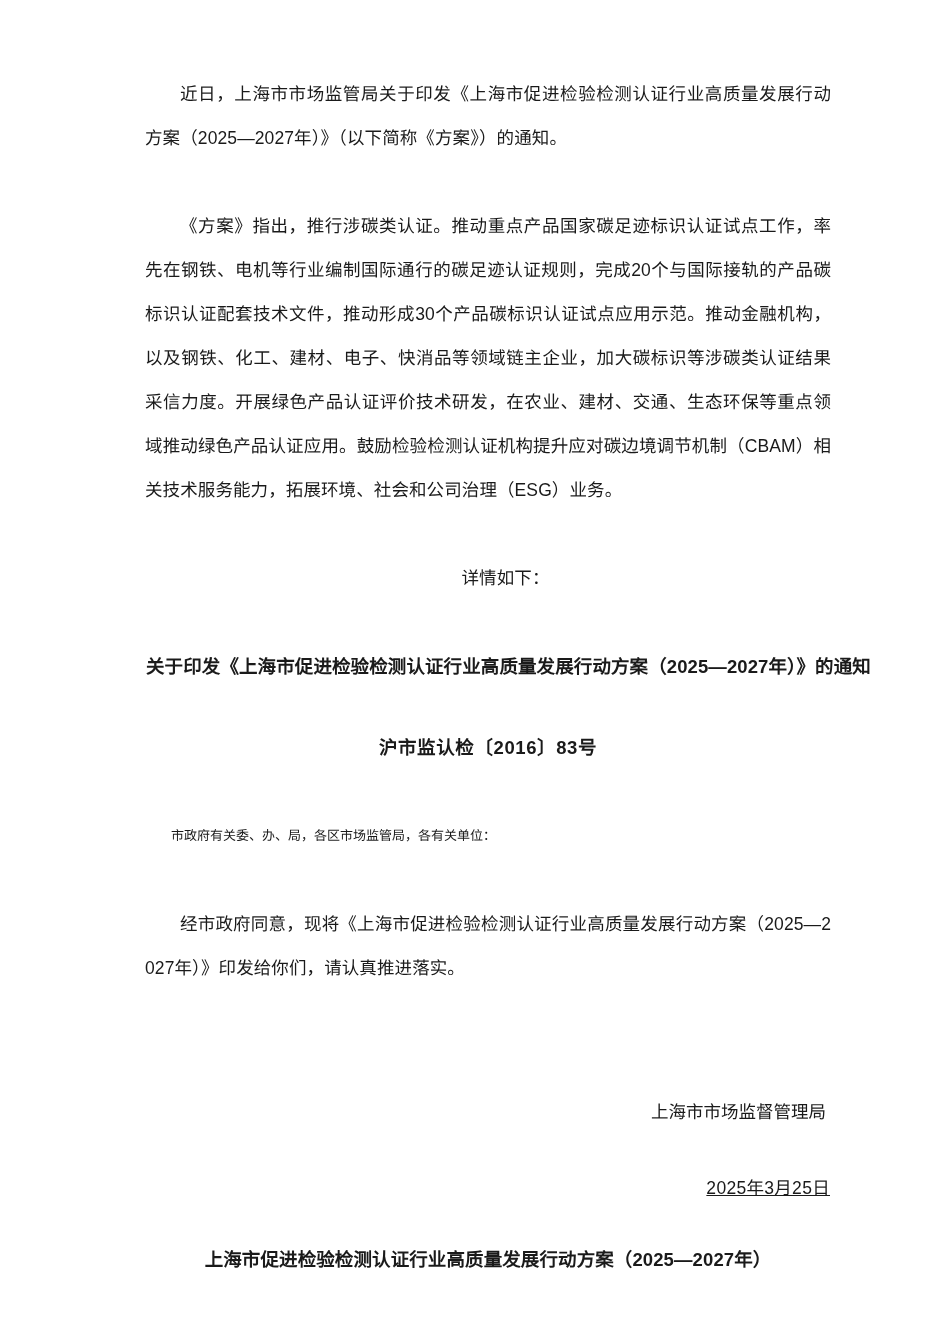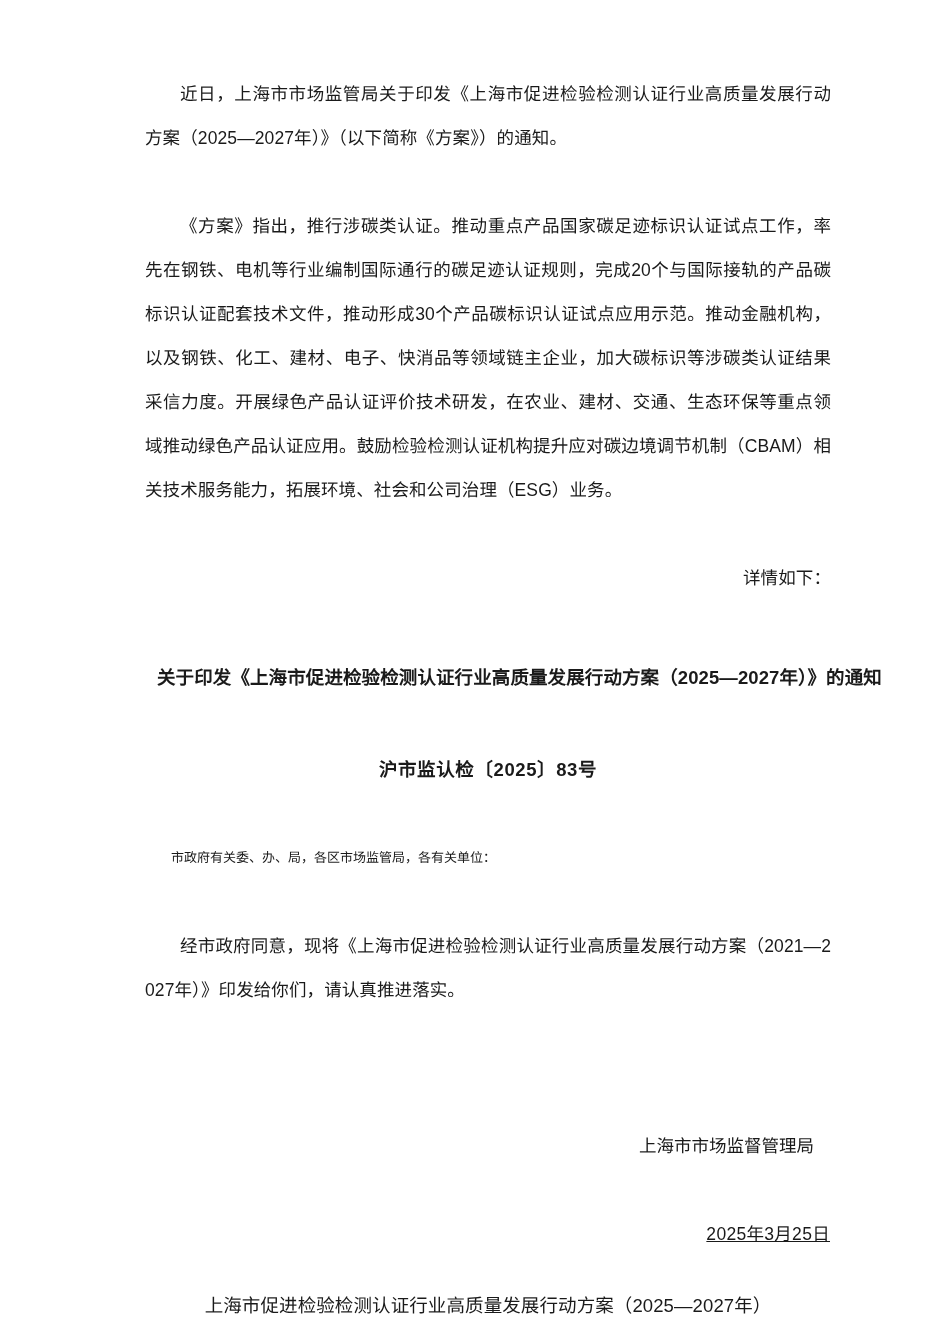--- a/index.html
+++ b/index.html
@@ -35,34 +35,34 @@
     font-size: 17.5px;
     line-height: 44px;
     text-align: justify;
     text-justify: inter-ideograph;
     text-indent: 2em;
     margin: 0;
     letter-spacing: 0.1px;
     word-break: break-all;
   }
   .para.last-left {
-    text-align: right;
+    text-align: center;
   }
   .spacer-28 { height: 28px; }
   .spacer-36 { height: 36px; }
   .spacer-44 { height: 44px; }
   .spacer-52 { height: 52px; }
   .spacer-72 { height: 72px; }
 
   .doc-title {
     font-size: 18.5px;
     font-weight: bold;
     line-height: 44px;
     text-align: center;
-    margin: 12px;
+    margin: 1px;
     white-space: nowrap;
     letter-spacing: 0.1px;
   }
   .doc-number {
     font-size: 18.5px;
     font-weight: bold;
     line-height: 44px;
     text-align: center;
     margin: 0;
     letter-spacing: 0.6px;
@@ -75,35 +75,35 @@
     margin: 0;
   }
   .signature-block {
     margin: 0;
     text-align: right;
   }
   .sign-org {
     font-size: 17.5px;
     line-height: 44px;
     text-align: right;
-    margin: 16px;
+    margin: 4px;
     padding-right: 1px;
   }
   .sign-date {
     font-size: 17.5px;
     line-height: 44px;
     text-align: right;
     margin: 0;
     padding-right: 1px;
     letter-spacing: 0.3px;
     text-decoration: underline;
   }
   .plan-title {
     font-size: 18.5px;
-    font-weight: normal;
+    font-weight: bold;
     line-height: 44px;
     text-align: center;
     margin: 0;
     white-space: nowrap;
     letter-spacing: 0.1px;
   }
 </style>
 </head>
 <body>
 
@@ -121,29 +121,29 @@
     <div class="spacer-44"></div>
 
     <p class="para last-left">详情如下：</p>
 
     <div class="spacer-44"></div>
 
     <h1 class="doc-title">关于印发《上海市促进检验检测认证行业高质量发展行动方案（2025—2027年）》的通知</h1>
 
     <div class="spacer-36"></div>
 
-    <h2 class="doc-number">沪市监认检〔2025〕83号</h2>
+    <h2 class="doc-number">沪市监认检〔2016〕83号</h2>
 
     <div class="spacer-44"></div>
 
     <p class="recipient">市政府有关委、办、局，各区市场监管局，各有关单位：</p>
 
     <div class="spacer-44"></div>
 
-    <p class="para">经市政府同意，现将《上海市促进检验检测认证行业高质量发展行动方案（2021—2027年）》印发给你们，请认真推进落实。</p>
+    <p class="para">经市政府同意，现将《上海市促进检验检测认证行业高质量发展行动方案（2025—2027年）》印发给你们，请认真推进落实。</p>
 
     <div class="spacer-44"></div>
 
 
     <div class="spacer-52"></div>
 
     <div class="signature-block">
       <p class="sign-org">上海市市场监督管理局</p>
       <div class="spacer-28"></div>
       <p class="sign-date">2025年3月25日</p>

